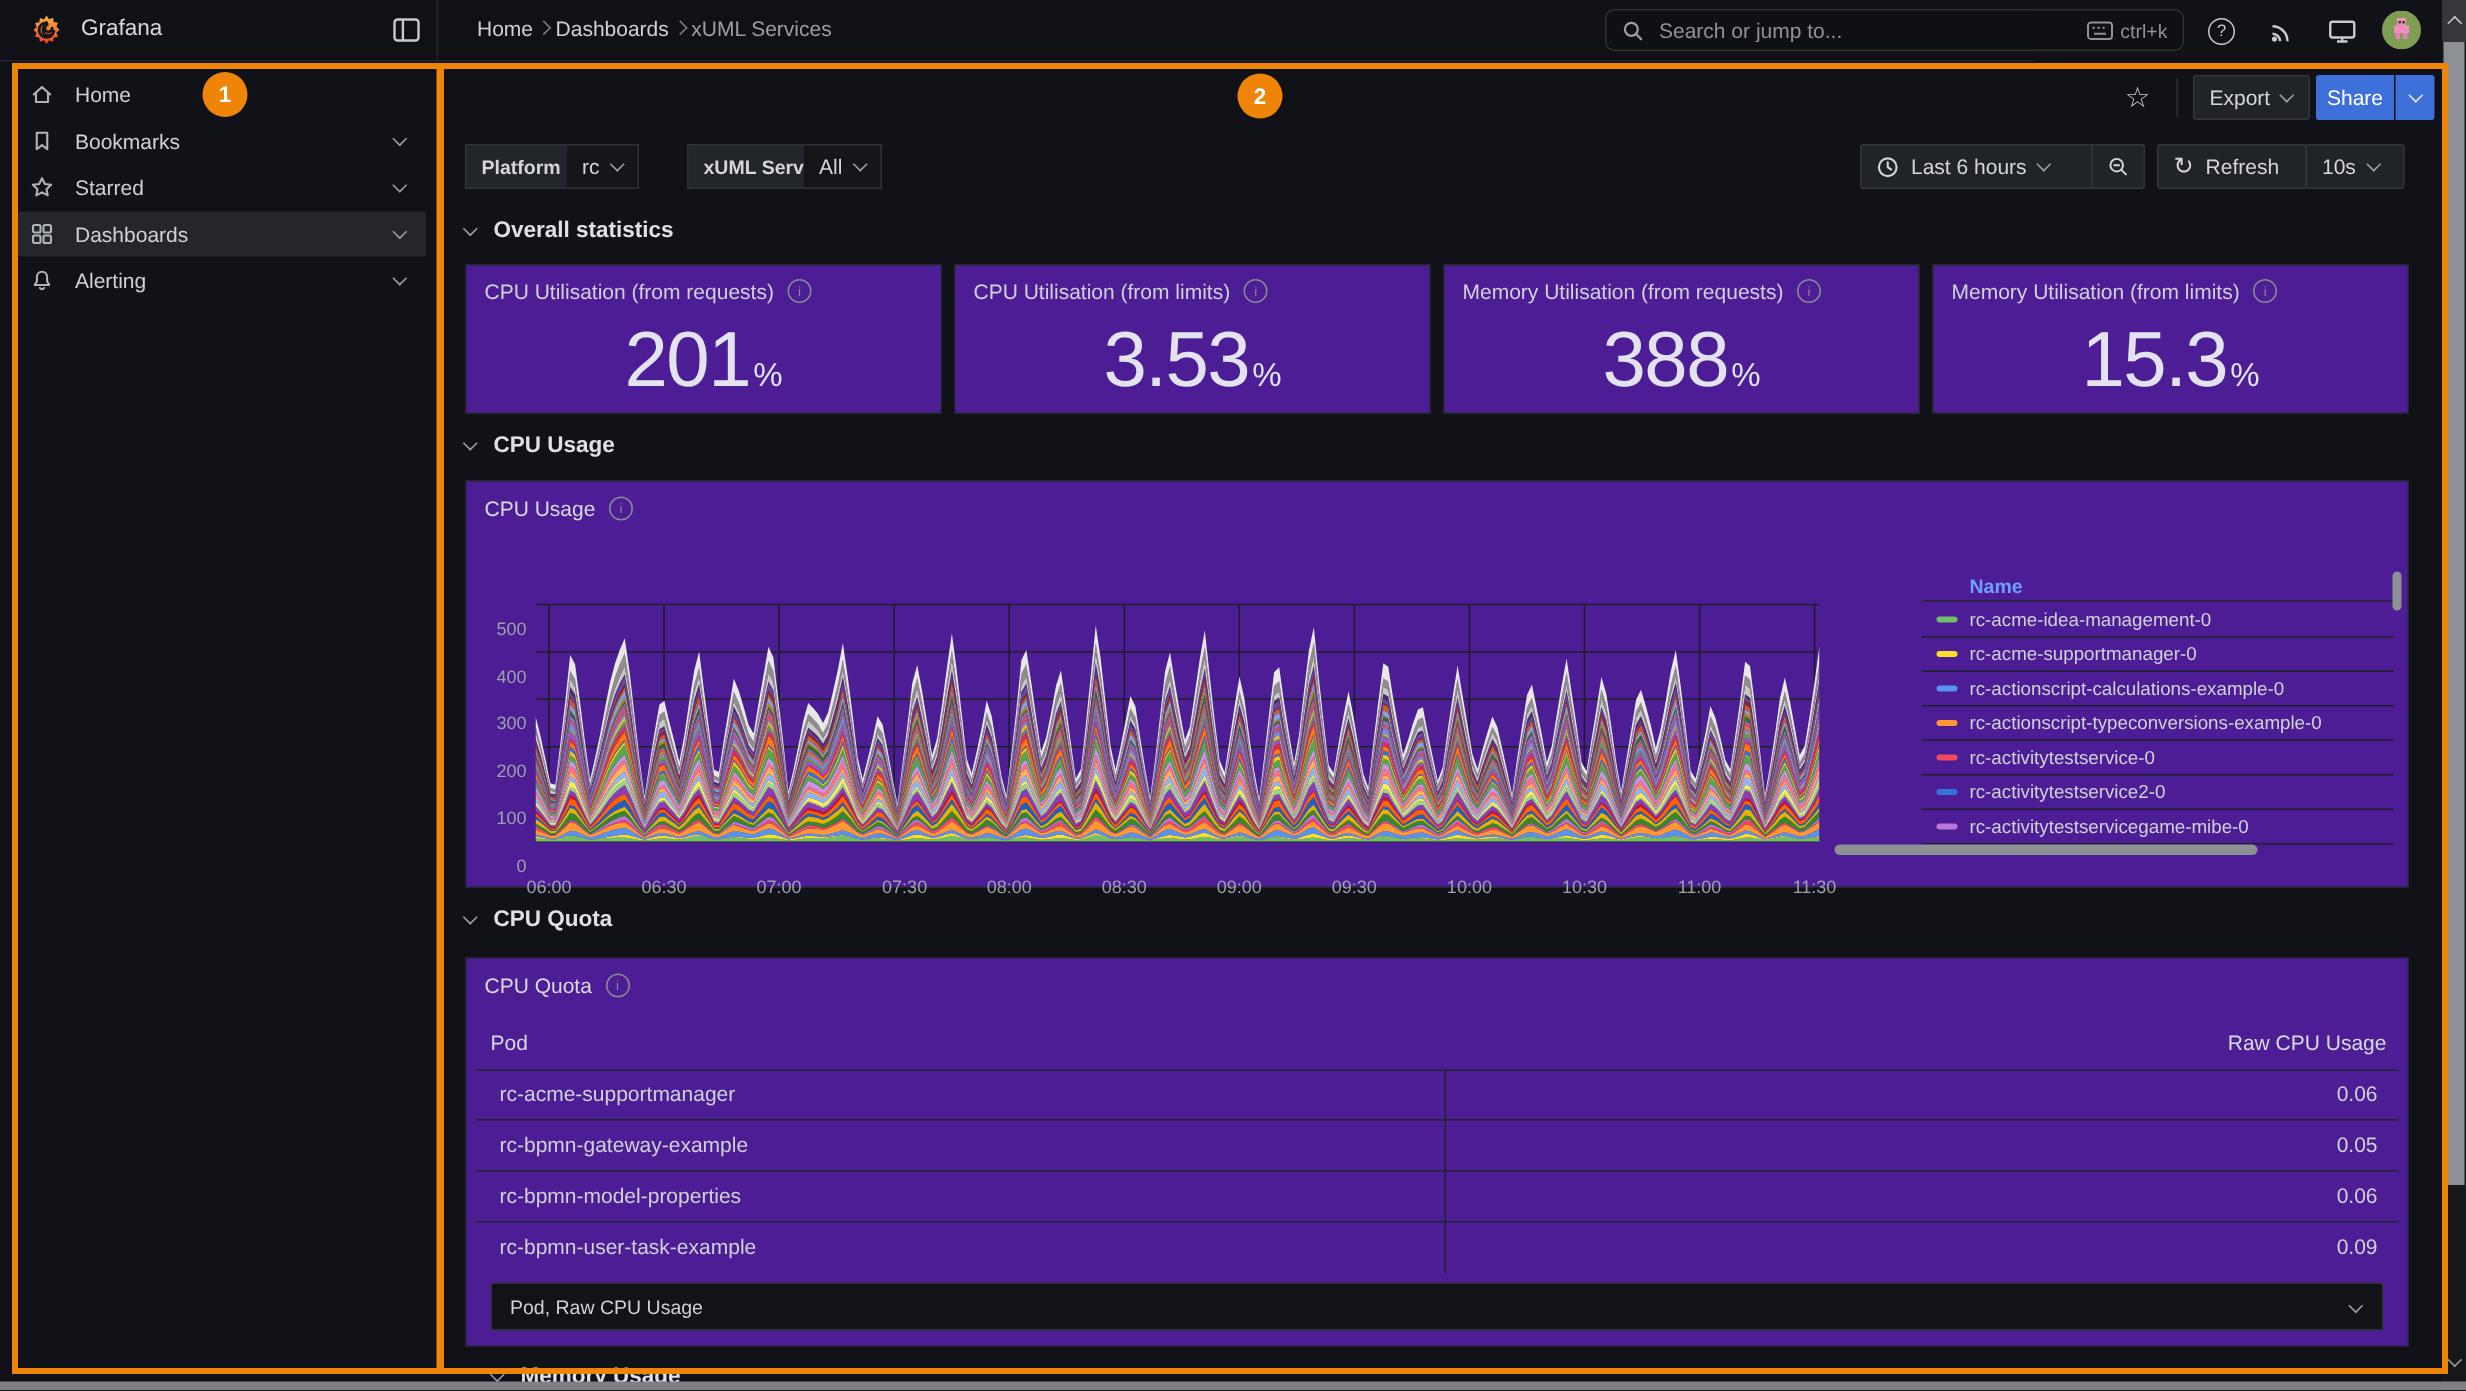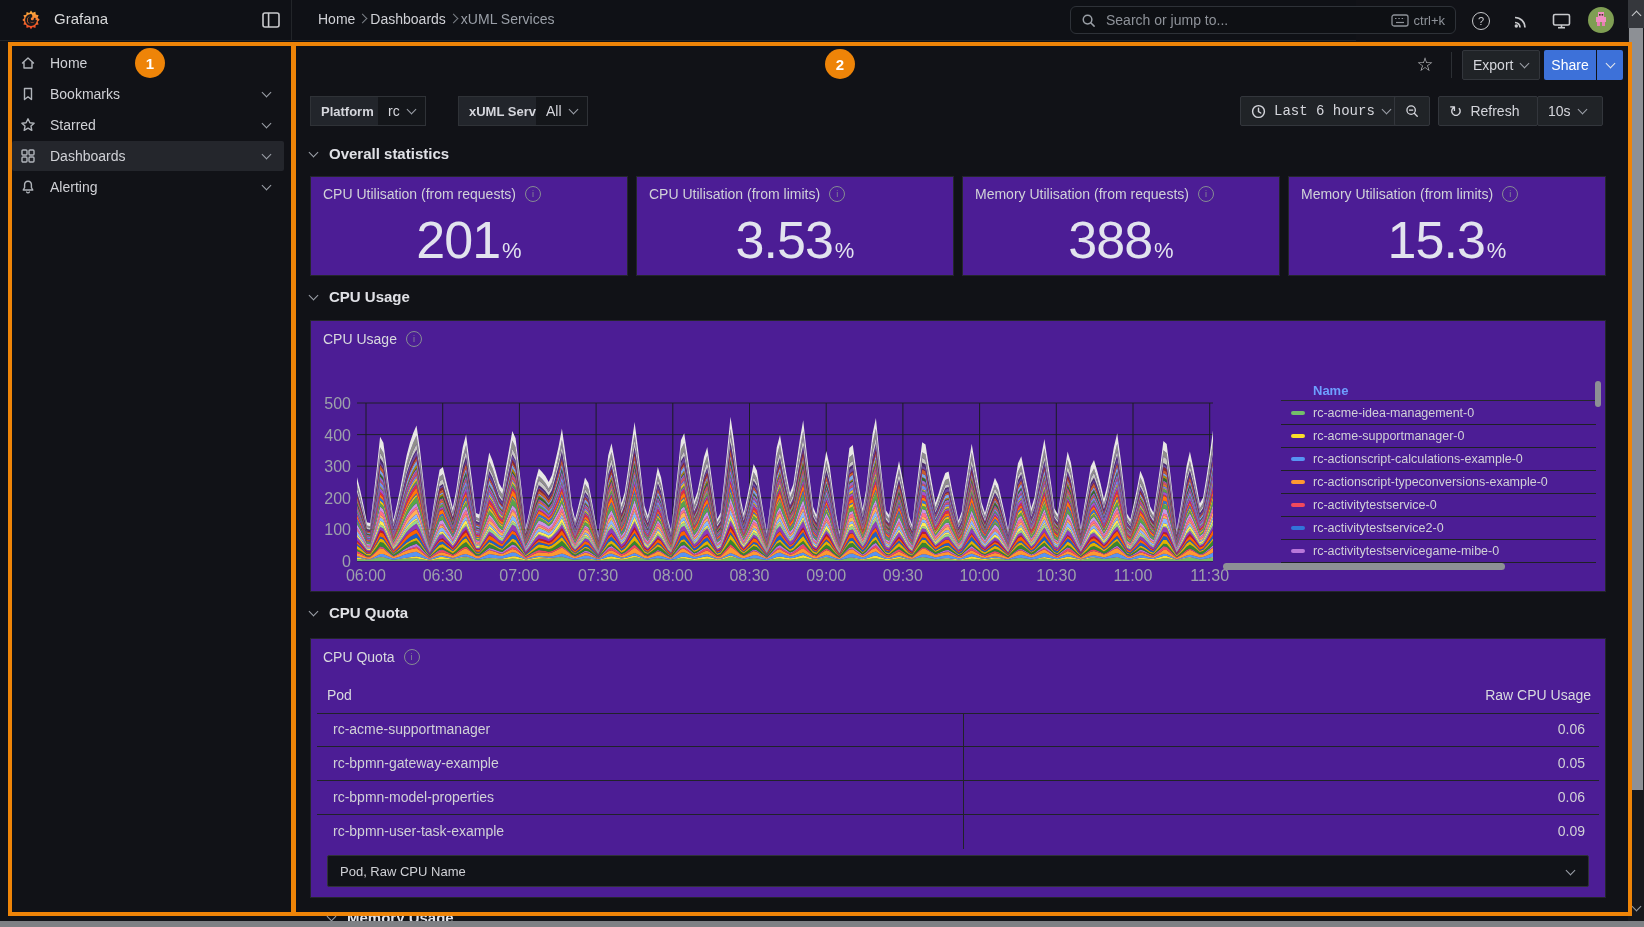--- a/index.html
+++ b/index.html
@@ -35,21 +35,21 @@
   
   .sect{position:absolute;display:flex;align-items:center;gap:12px;font-size:15px;font-weight:700;color:#e0e1e6;}
   .panel{position:absolute;background:#4c1d95;border:1px solid #24262c;}
   .ptitle{position:absolute;left:12px;top:10px;display:flex;align-items:center;gap:9px;font-size:14px;color:#d8d9de;}
   .info{display:inline-flex;width:14px;height:14px;border:1.4px solid #868b93;border-radius:50%;color:#868b93;font-size:9px;align-items:center;justify-content:center;font-style:normal;}
   .stat-title{position:absolute;left:12px;top:9px;display:flex;align-items:center;gap:9px;font-size:14px;color:#d0d1d8;}
   .stat-value{position:absolute;left:0;right:0;top:34px;height:58px;display:flex;align-items:baseline;justify-content:center;color:#e2e3ee;}
   .stat-num{font-size:52px;font-weight:500;letter-spacing:-1px;line-height:58px;}
   .stat-unit{font-size:22px;font-weight:500;margin-left:2px;}
   
-  .axis-lab{position:absolute;font-size:16px;color:#9da2aa;}
+  .axis-lab{position:absolute;font-size:12px;color:#9da2aa;margin-top:17px;}
   .legend-head{color:#6e9fff;font-weight:700;font-size:13px;}
   .lrow{position:absolute;left:0;width:315px;height:23px;border-bottom:1px solid #1f2126;display:flex;align-items:center;}
   .lswatch{position:absolute;left:10px;width:14px;height:4px;border-radius:2px;}
   .lname{position:absolute;left:32px;font-size:12.5px;color:#d0d1d6;white-space:nowrap;}
   
   .thead{position:absolute;font-size:14px;font-weight:500;color:#d8d9de;}
   .trow-name{position:absolute;left:16px;font-size:14px;color:#d0d1d6;}
   .trow-val{position:absolute;right:14px;font-size:14px;color:#d0d1d6;}
   .hline{position:absolute;height:1px;background:#202329;}
   .vline{position:absolute;width:1px;background:#202329;}
@@ -221,21 +221,21 @@
   <div class="chip-value" style="left:378px;top:96px;text-align:right;">
     <span>rc</span>
       <span class="chv"></span>
   </div>
   <div class="chip-label" style="left:440px;top:96px;margin-left:18px;">xUML Service</div>
   <div class="chip-value" style="left:536px;top:96px;">
     <span>All</span>
       <span class="chv"></span>
   </div>
 
-  <div class="btn" style="left:1240px;top:96px;width:184px;font-family:Liberation Mono, monospace;">
+  <div class="btn" style="left:1240px;top:96px;width:184px;">
     <span style="display:flex;">
       <svg width="15" height="15" viewBox="0 0 16 16">
           <circle cx="8" cy="8" r="6.3" fill="none" stroke="#d5d6dc" stroke-width="1.5"></circle>
           <path d="M8 4.5V8l2.4 1.6" fill="none" stroke="#d5d6dc" stroke-width="1.5" stroke-linecap="round"></path>
         </svg>
     </span>
     <span>Last 6 hours</span>
       <span class="chv"></span>
   </div>
   <div class="btn" style="left:1394px;top:96px;width:36px;justify-content:center;">
@@ -463,21 +463,21 @@
           <div class="trow-name" style="top: 8px;">rc-bpmn-model-properties</div>
           <div class="trow-val" style="top: 8px;">0.06</div>
           <div class="hline" style="left: 0px; top: 33px; width: 1282px;"></div>
         </div>
         <div class="abs" style="left: 6px; top: 176px; width: 1282px; height: 34px;">
           <div class="trow-name" style="top: 8px;">rc-bpmn-user-task-example</div>
           <div class="trow-val" style="top: 8px;">0.09</div>
         </div>
       </div>
     <div class="tsel" style="top:216px;">
-      <span>Pod, Raw CPU Name</span>
+      <span>Pod, Raw CPU Usage</span>
       <span class="chv" style="position:absolute;right:14px;top:14px;"></span>
     </div>
   </div>
 
   <div class="sect" style="left:328px;top:909px;">
     <span class="chv"></span>
       <span>Memory Usage</span>
   </div>
 
   <div class="anno-rect" style="left:8px;top:42px;width:279px;height:866px;"></div>

